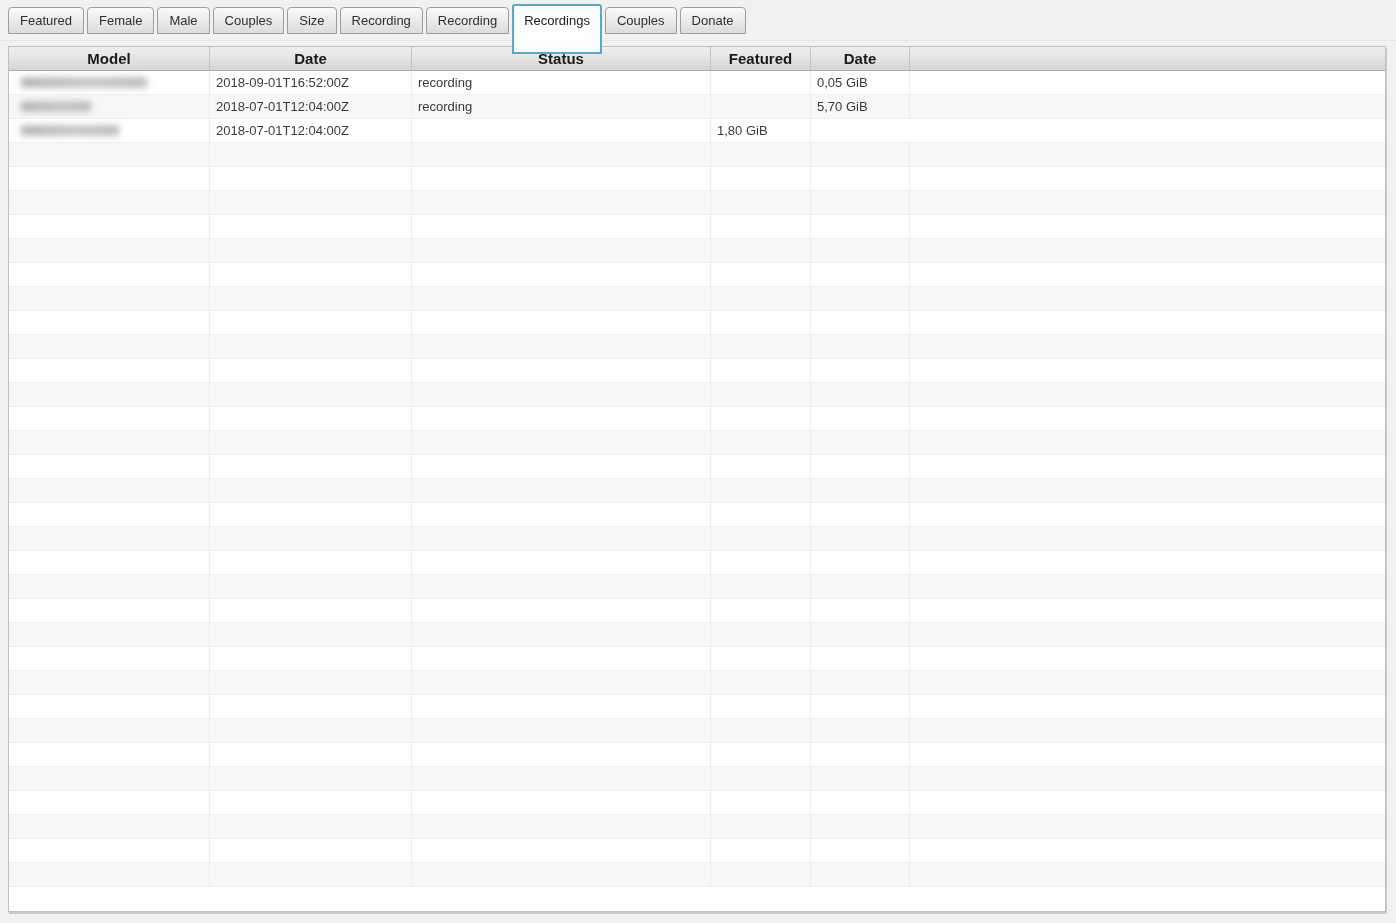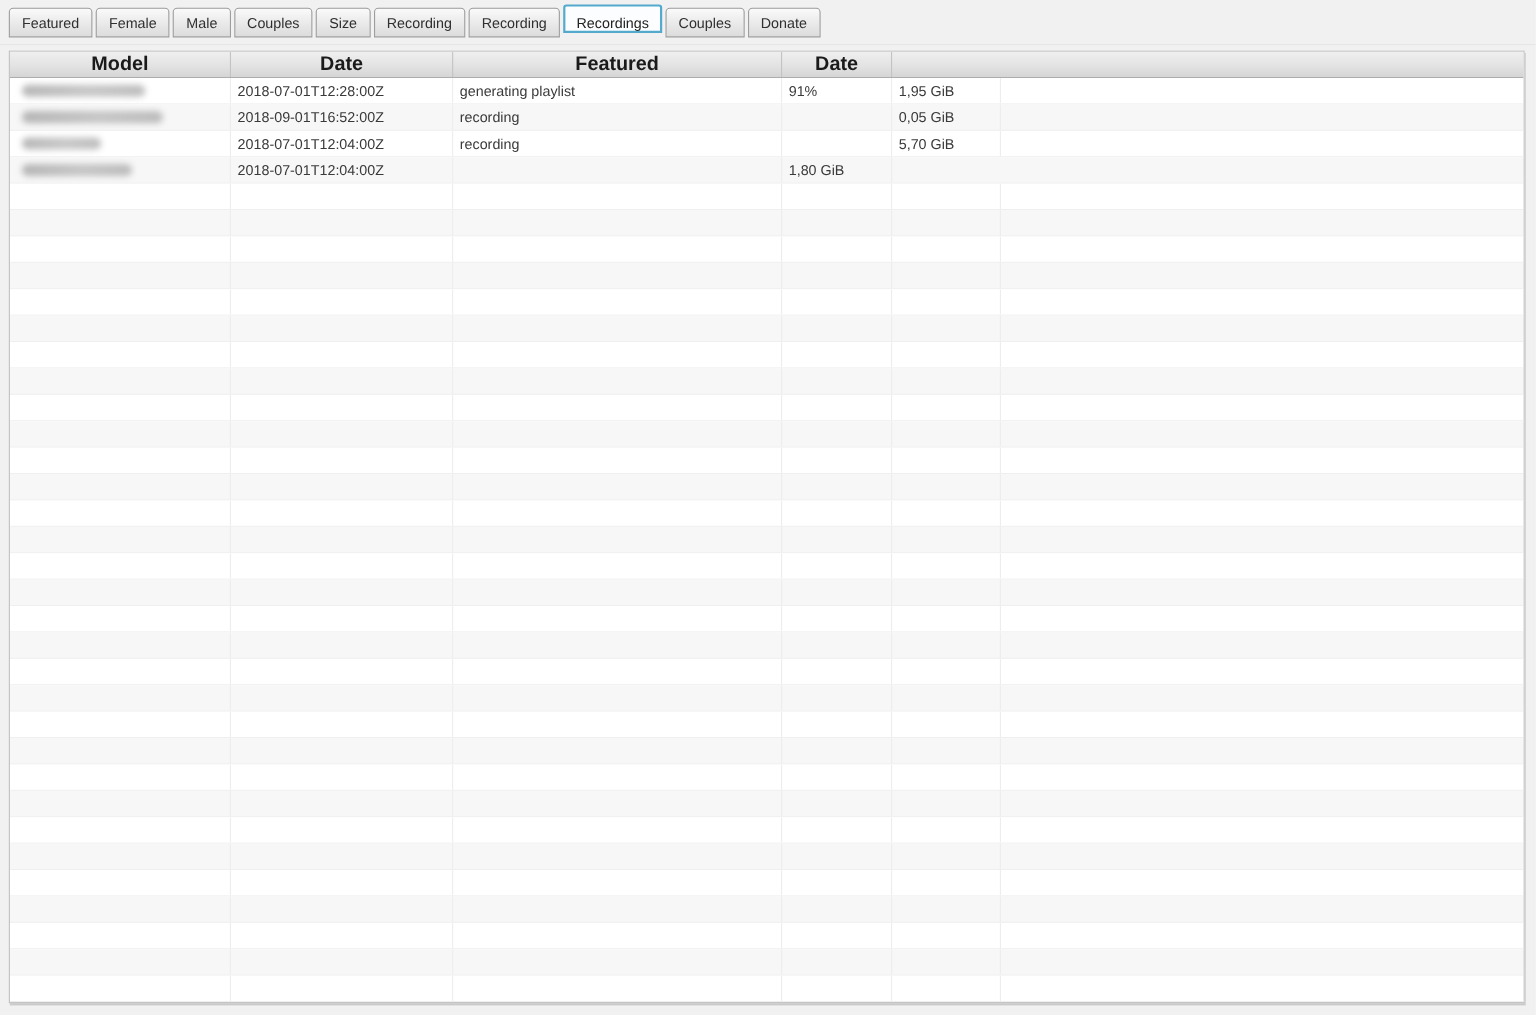--- a/index.html
+++ b/index.html
@@ -27,21 +27,21 @@
     font-size: 13px;
     color: #2f2f2f;
     background: linear-gradient(to bottom, #fafafa 0%, #ececec 45%, #dcdcdc 100%);
     border: 1px solid #9d9d9d;
     border-radius: 4px 4px 0 0;
     white-space: nowrap;
     cursor: default;
   }
   .tab.active {
     margin-top: -3px;
-    height: 26px;
+    height: 50px;
     line-height: 30px;
     background: #fcfdfe;
     border: 2px solid #53aacd;
     border-radius: 3px 3px 0 0;
     padding: 0 10px;
     color: #222;
     position: relative;
     z-index: 3;
   }
   .tabbar-underline {
@@ -65,21 +65,21 @@
     display: grid;
     grid-template-columns: 201px 202px 299px 100px 99px 1fr;
     height: 24px;
   }
   .thead {
     background: linear-gradient(to bottom, #efefef 0%, #e3e3e3 55%, #d5d5d5 100%);
     border-bottom: 1px solid #adadad;
     height: 24px;
   }
   .th {
-    font-size: 18px;
+    font-size: 15px;
     font-weight: bold;
     color: #1a1a1a;
     text-align: center;
     line-height: 23px;
     border-right: 1px solid #c3c3c3;
     overflow: hidden;
     white-space: nowrap;
   }
   .th:last-child { border-right: none; }
 
@@ -127,37 +127,28 @@
     <div class="tab">Couples</div>
     <div class="tab">Donate</div>
   </div>
 <div class="tabbar-underline"></div>
 
 <div class="table">
 
   <div class="thead grid-row">
     <div class="th">Model</div>
     <div class="th">Date</div>
+    <div class="th">Status</div>
     <div class="th">Featured</div>
     <div class="th">Date</div>
     <div class="th"></div>
   </div>
 
   <div class="tbody">
 
-    <div class="grid-row">
-      <div class="td">
-          <div class="blur-name" style="width: 112px;"></div>
-        </div>
-      <div class="td text">2018-07-01T12:28:00Z</div>
-      <div class="td text">generating playlist</div>
-      <div class="td text">91%</div>
-      <div class="td text">1,95 GiB</div>
-      <div class="td text"></div>
-    </div>
 
     <div class="grid-row">
       <div class="td">
           <div class="blur-name" style="width: 128px;"></div>
         </div>
       <div class="td text">2018-09-01T16:52:00Z</div>
       <div class="td text">recording</div>
       <div class="td text"></div>
       <div class="td text">0,05 GiB</div>
       <div class="td text"></div>

